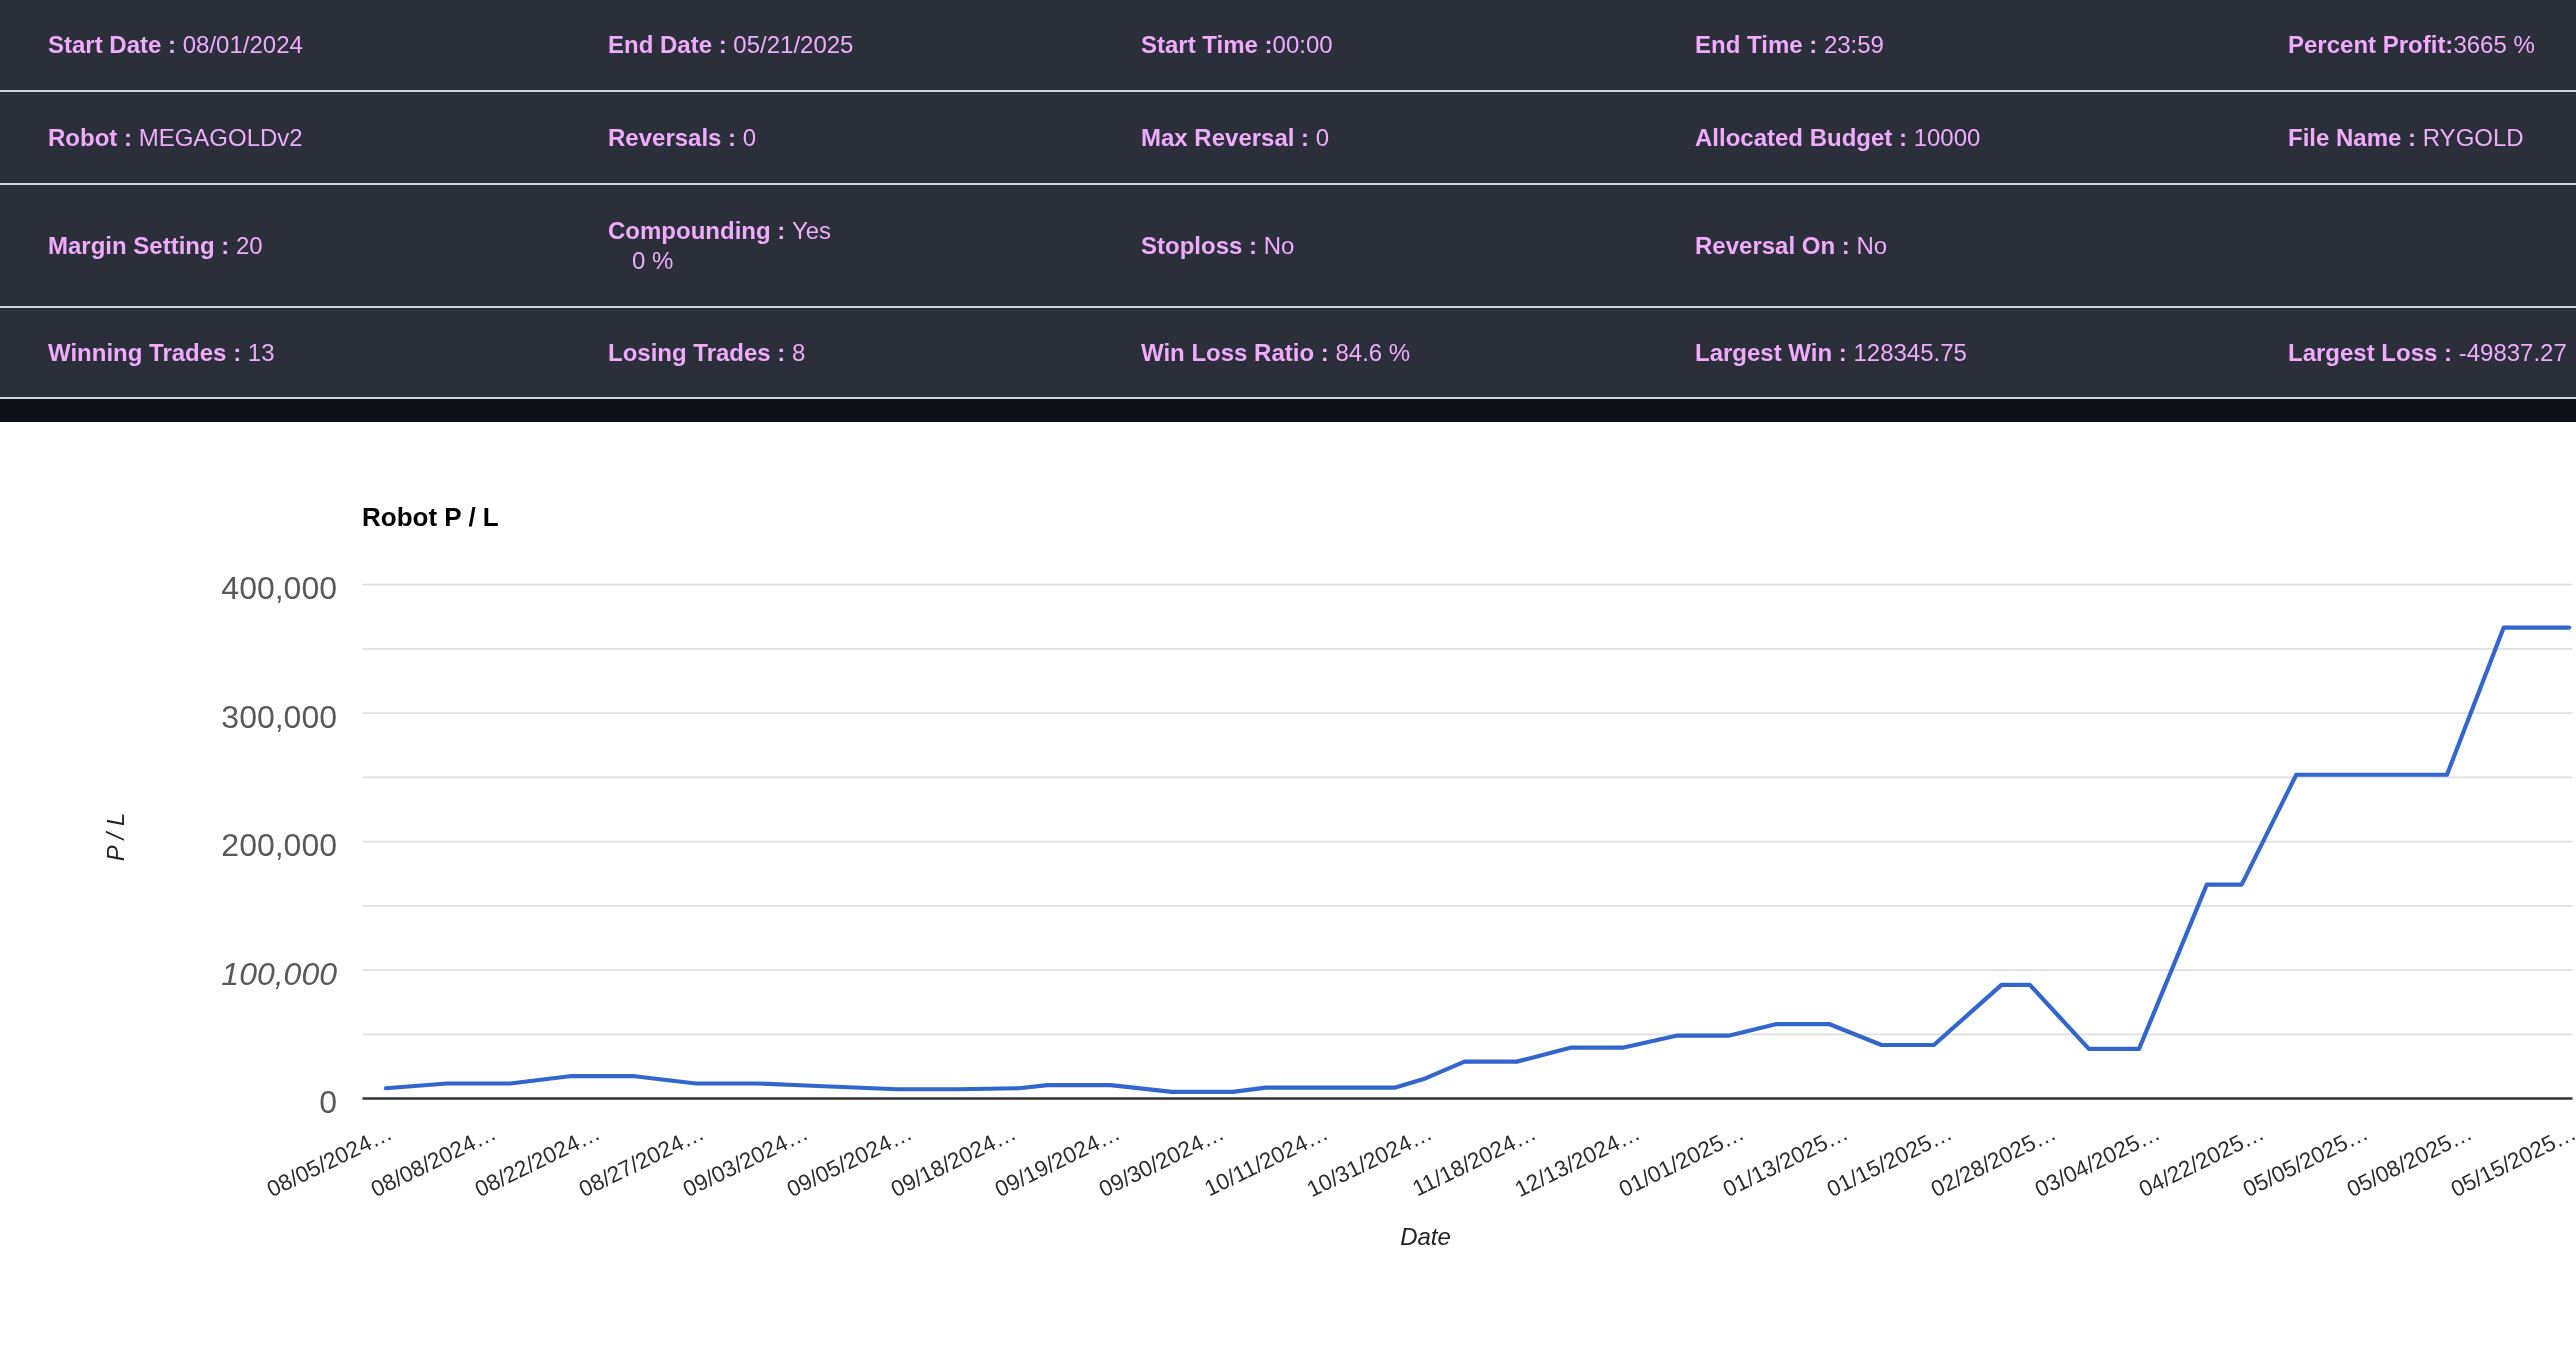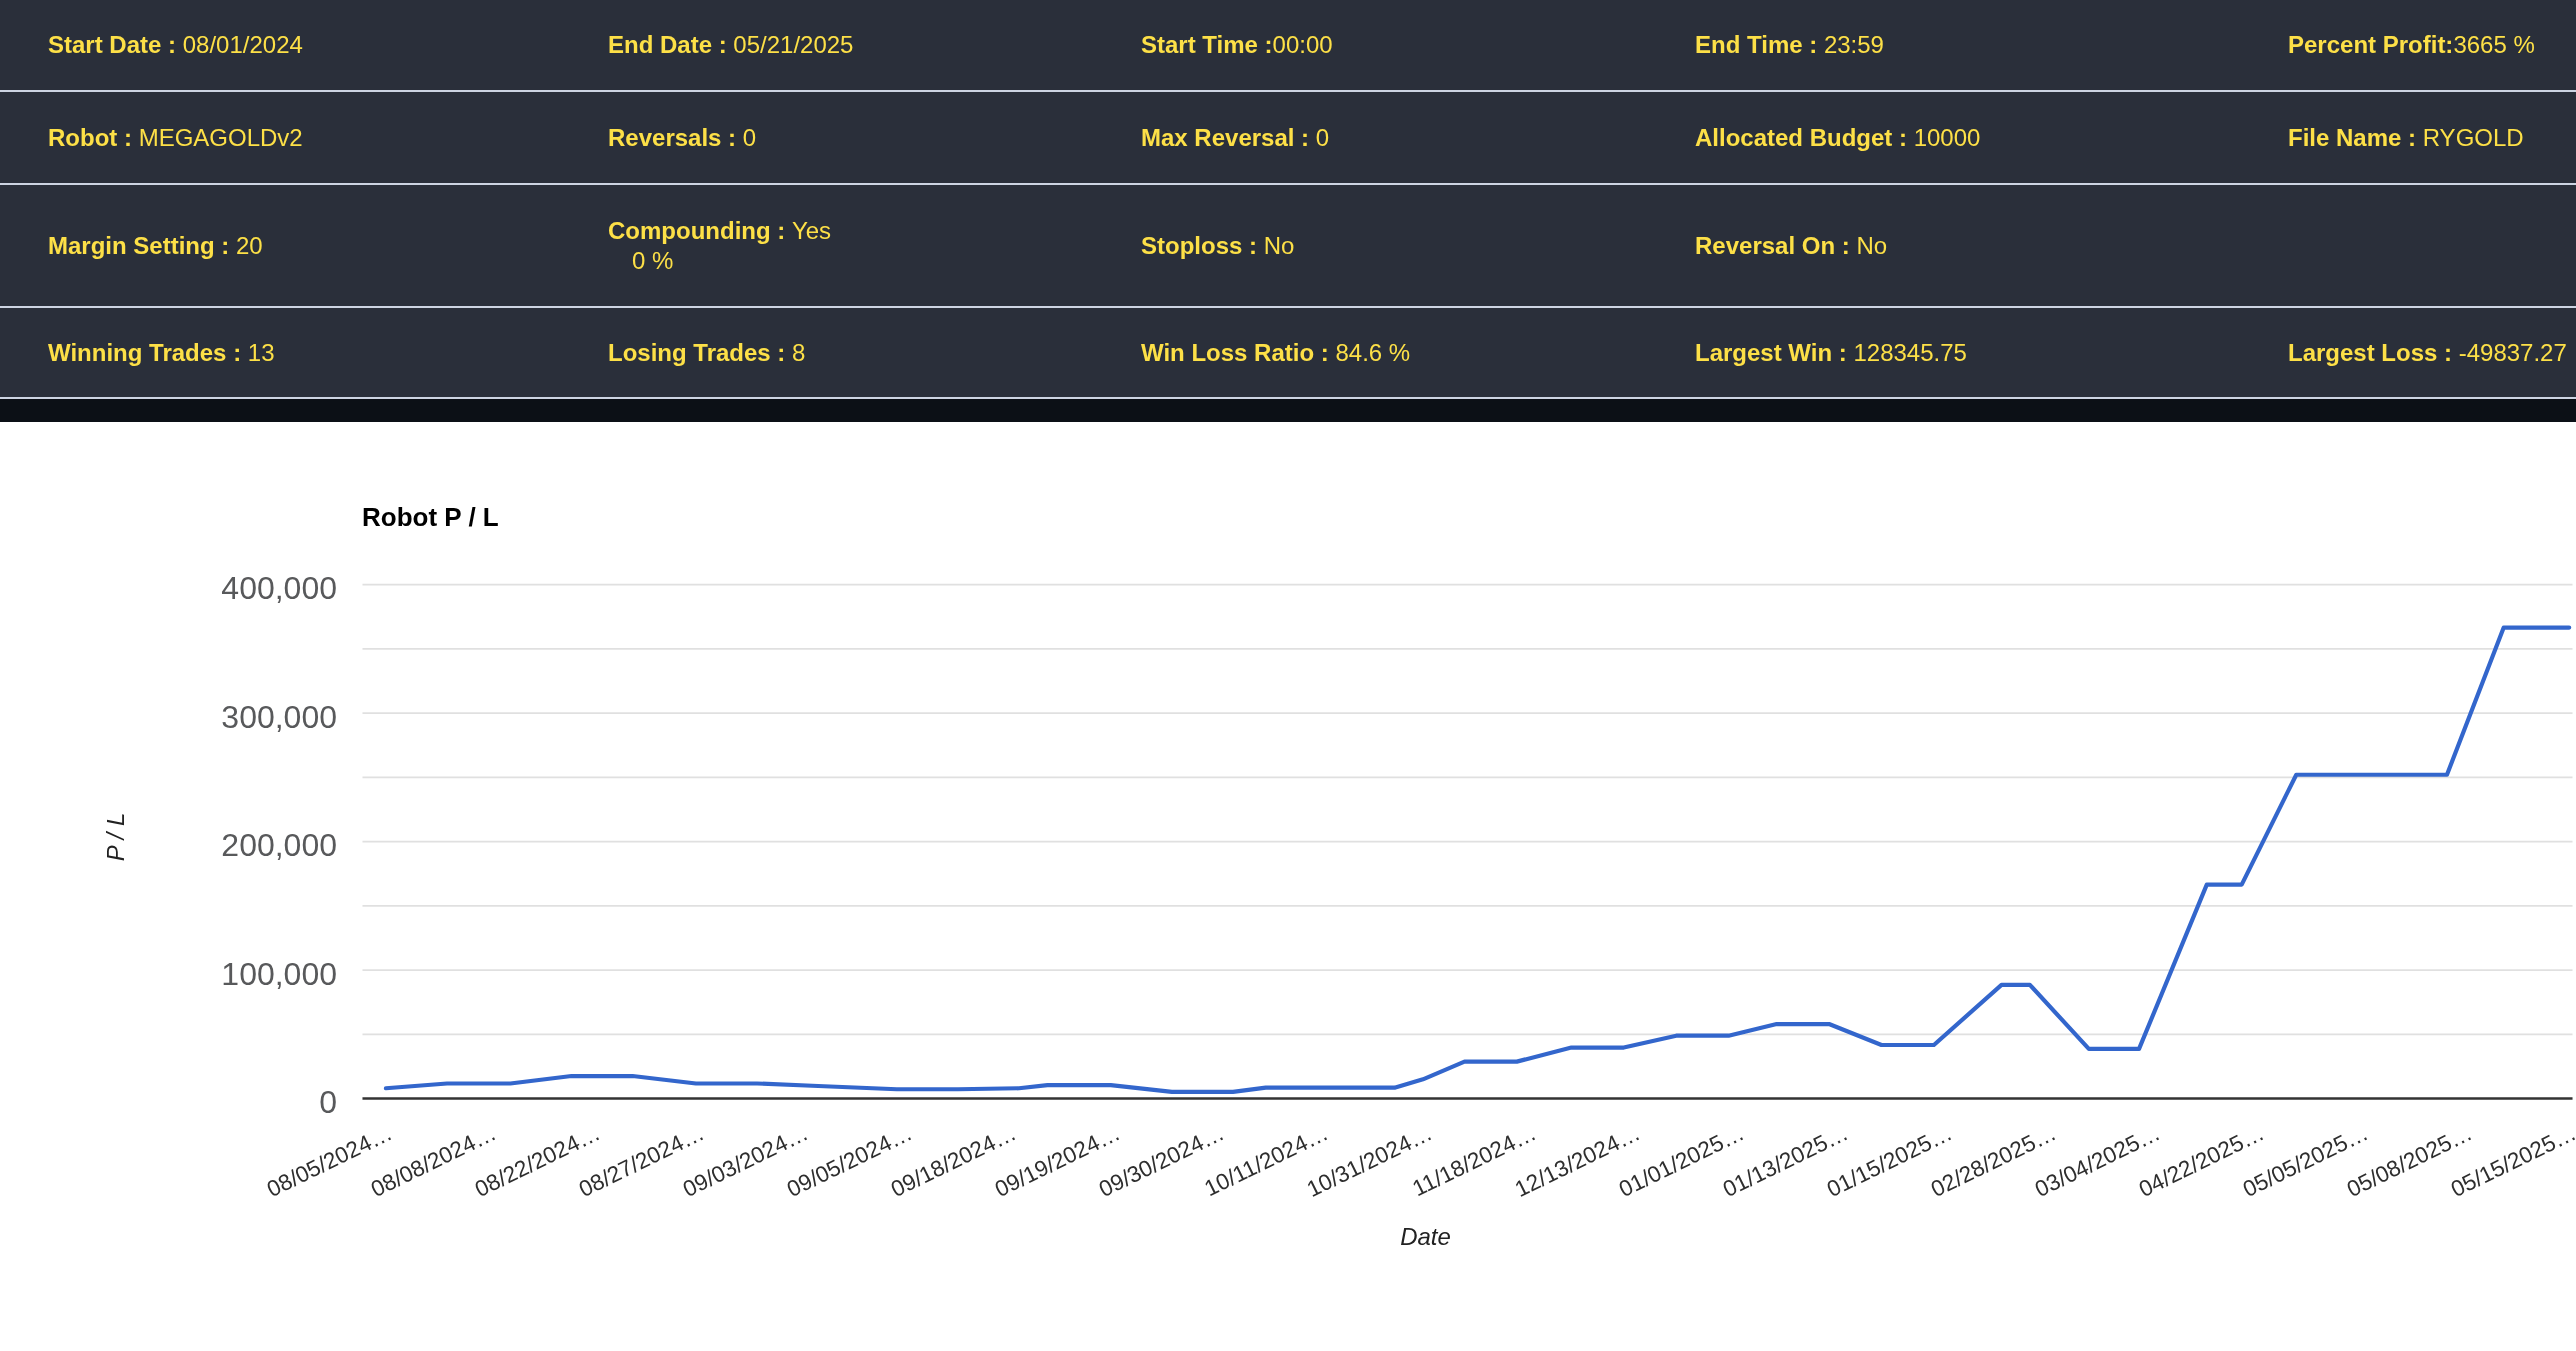--- a/index.html
+++ b/index.html
@@ -1,21 +1,21 @@
 <!DOCTYPE html>
 <html style="font-size:13.4px"><head>
 <meta charset="utf-8">
 <style>
   html,body{margin:0;padding:0;background:#1e222b;}
   .app{
     position:relative;width:2576px;height:1352px;overflow:hidden;
     font-family:"Liberation Sans","DejaVu Sans",sans-serif;background:#ffffff;
   }
   
-  .stats{position:absolute;left:0;top:0;width:2576px;background:#2a2f3a;color:#fde047;}
+  .stats{position:absolute;left:0;top:0;width:2576px;background:#2a2f3a;color:#f0abfc;}
   .stats-row{
     display:grid;grid-template-columns:560px 533px 554px 593px 1fr;
     padding-left:48px;align-items:center;box-sizing:border-box;
     border-bottom:2.5px solid #cdd4e2;font-size:24px;line-height:1.25;
   }
   .stats-row .cell b{font-weight:bold;}
   .r1{height:92px;} .r2{height:93px;} .r3{height:123px;} .r4{height:91px;}
   .cell-line2{margin-left:24px;font-weight:normal;}
   .black-band{position:absolute;left:0;top:399px;width:2576px;height:22.6px;background:#0c1016;}
   
@@ -83,21 +83,21 @@
     </div>
   </div>
 
   <div class="black-band"></div>
 
   <div class="card">
     <div class="chart-title">Robot P / L</div>
     <div class="yaxis-title">P / L</div>
     <div id="y-labels">
         <div class="ylab" style="top: 662px;">0</div>
-        <div class="ylab" style="top: 534px;">100,000</div>
+        <div class="ylab" style="top: 534px; font-style: italic;">100,000</div>
         <div class="ylab" style="top: 405px;">200,000</div>
         <div class="ylab" style="top: 277px;">300,000</div>
         <div class="ylab" style="top: 148px;">400,000</div>
       </div>
     <div class="plot" id="plot"><svg width="2211" height="586" viewBox="0 0 2640 700">
           <line x1="0" x2="2640" y1="595.25" y2="595.25" stroke="#e0e0e0" stroke-width="2"></line>
           <line x1="0" x2="2640" y1="518.5" y2="518.5" stroke="#e0e0e0" stroke-width="2"></line>
           <line x1="0" x2="2640" y1="441.75" y2="441.75" stroke="#e0e0e0" stroke-width="2"></line>
           <line x1="0" x2="2640" y1="365" y2="365" stroke="#e0e0e0" stroke-width="2"></line>
           <line x1="0" x2="2640" y1="288.25" y2="288.25" stroke="#e0e0e0" stroke-width="2"></line>

